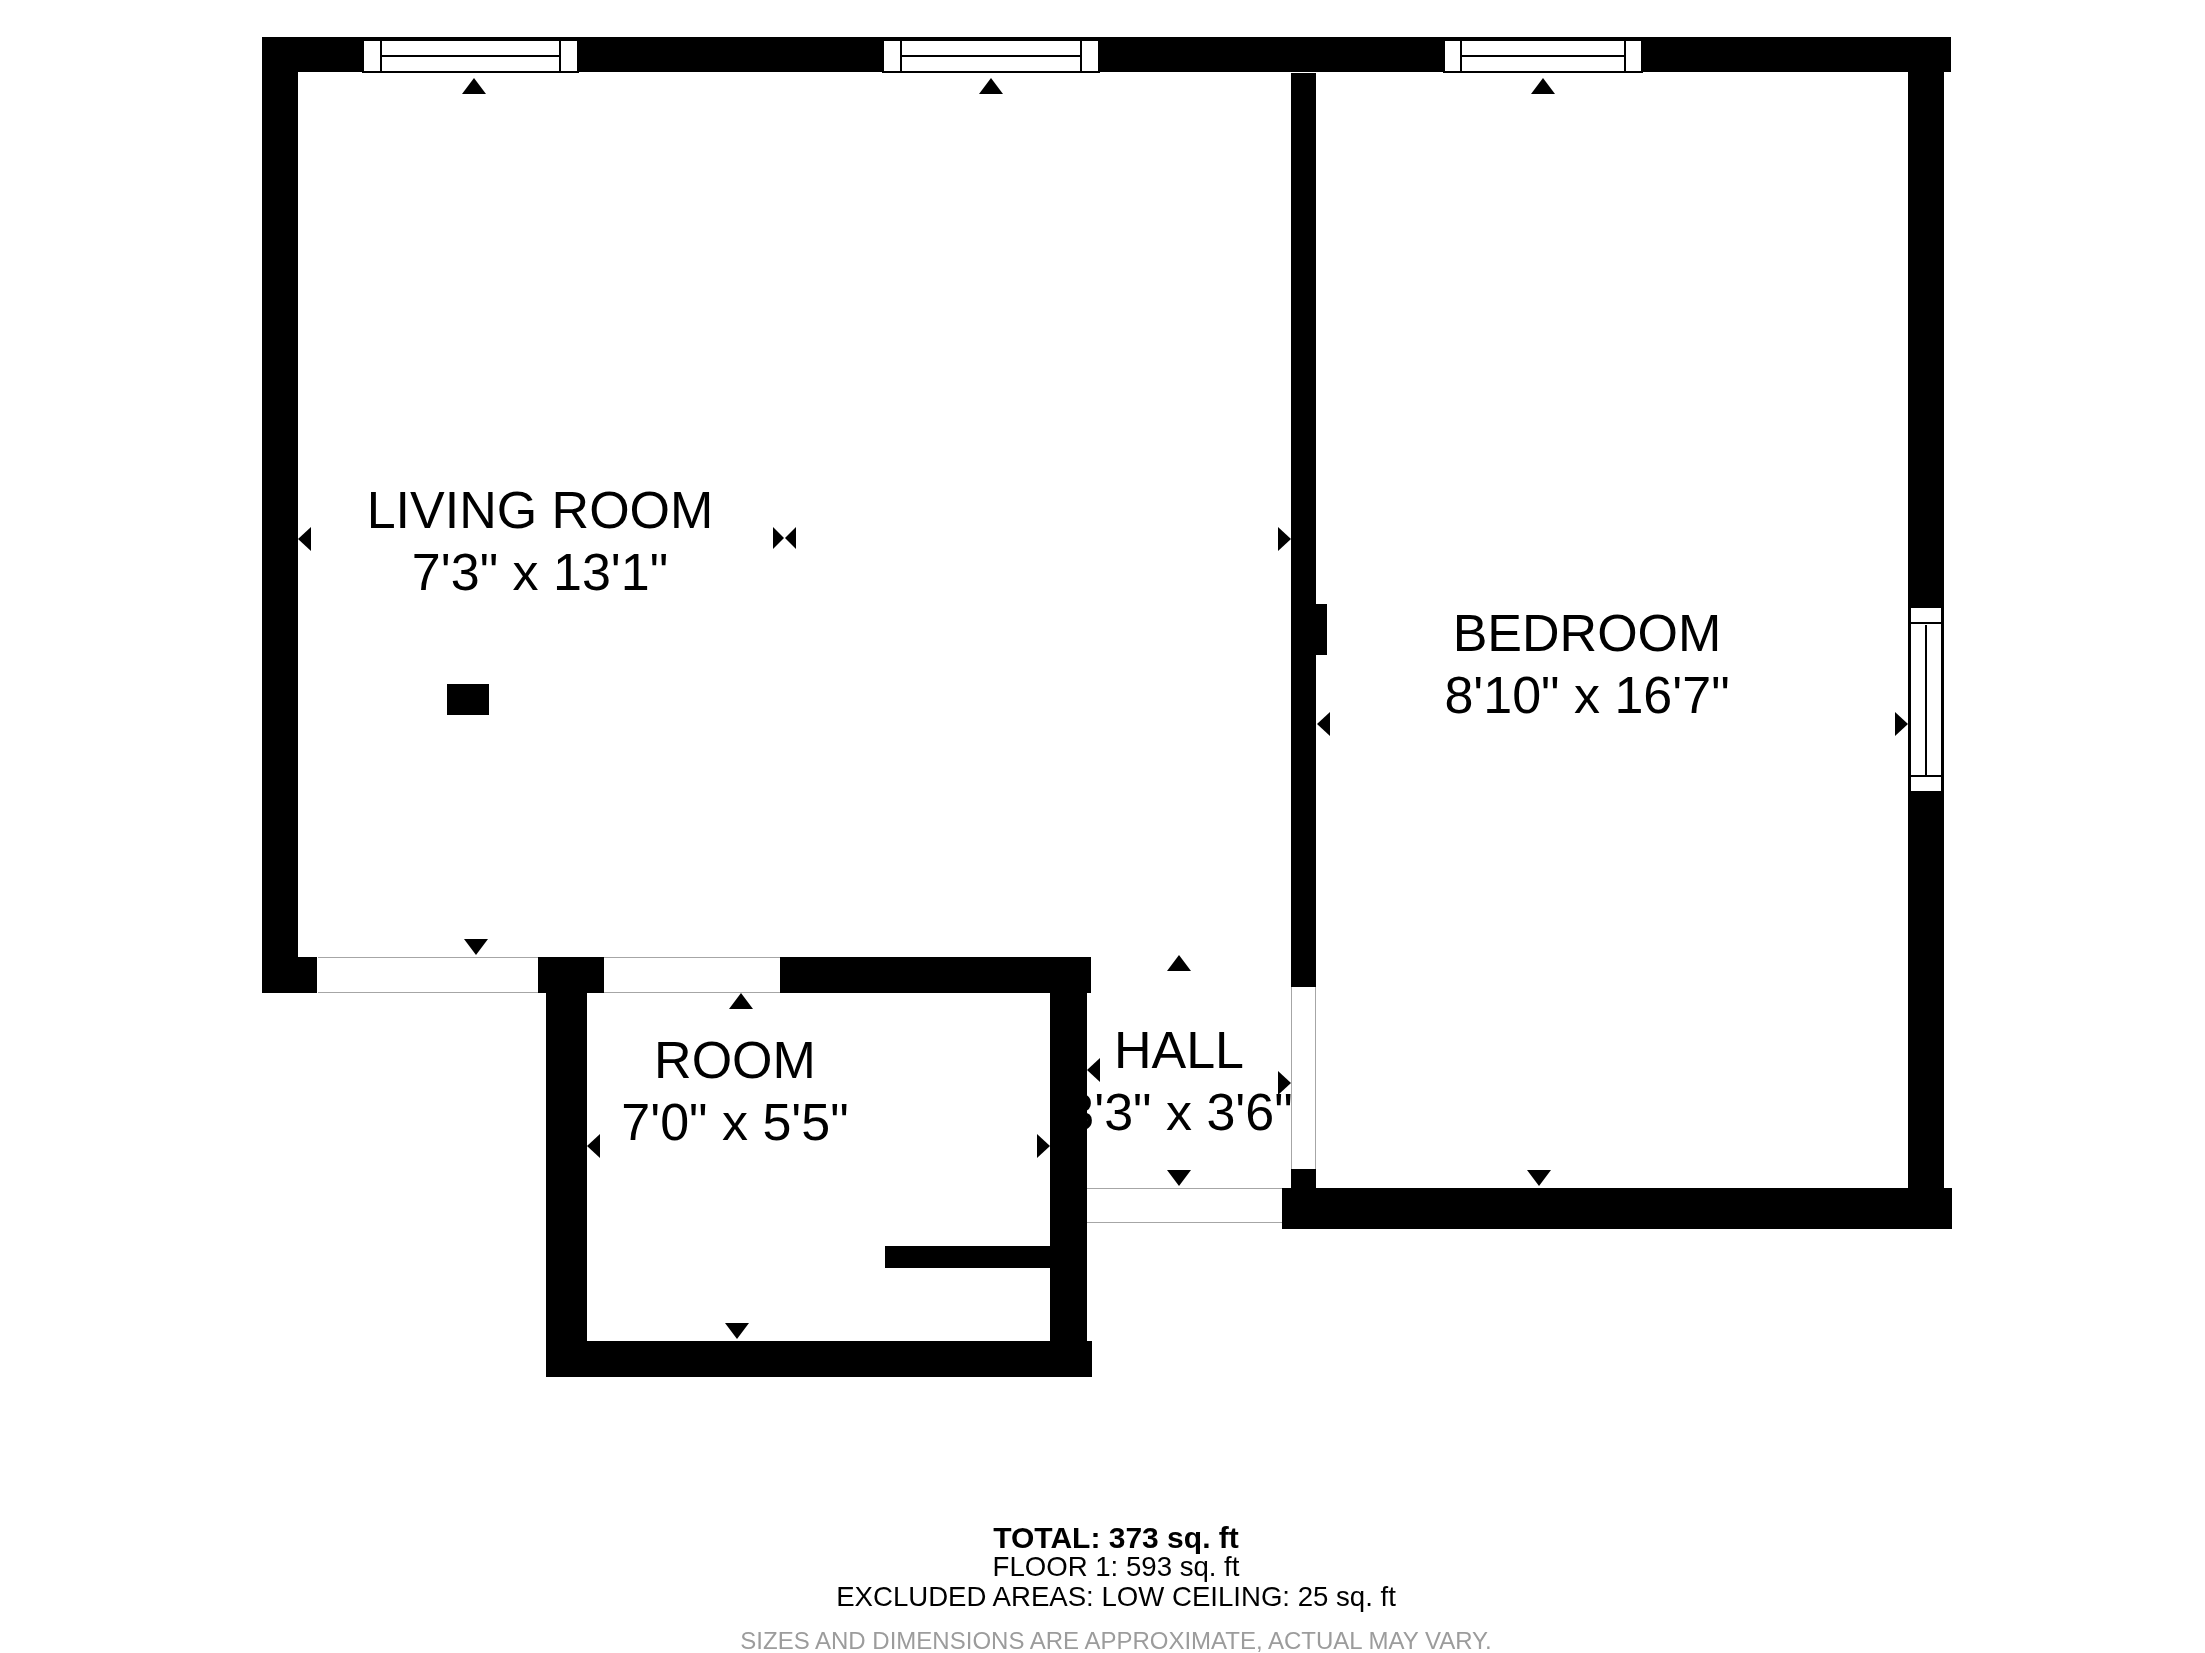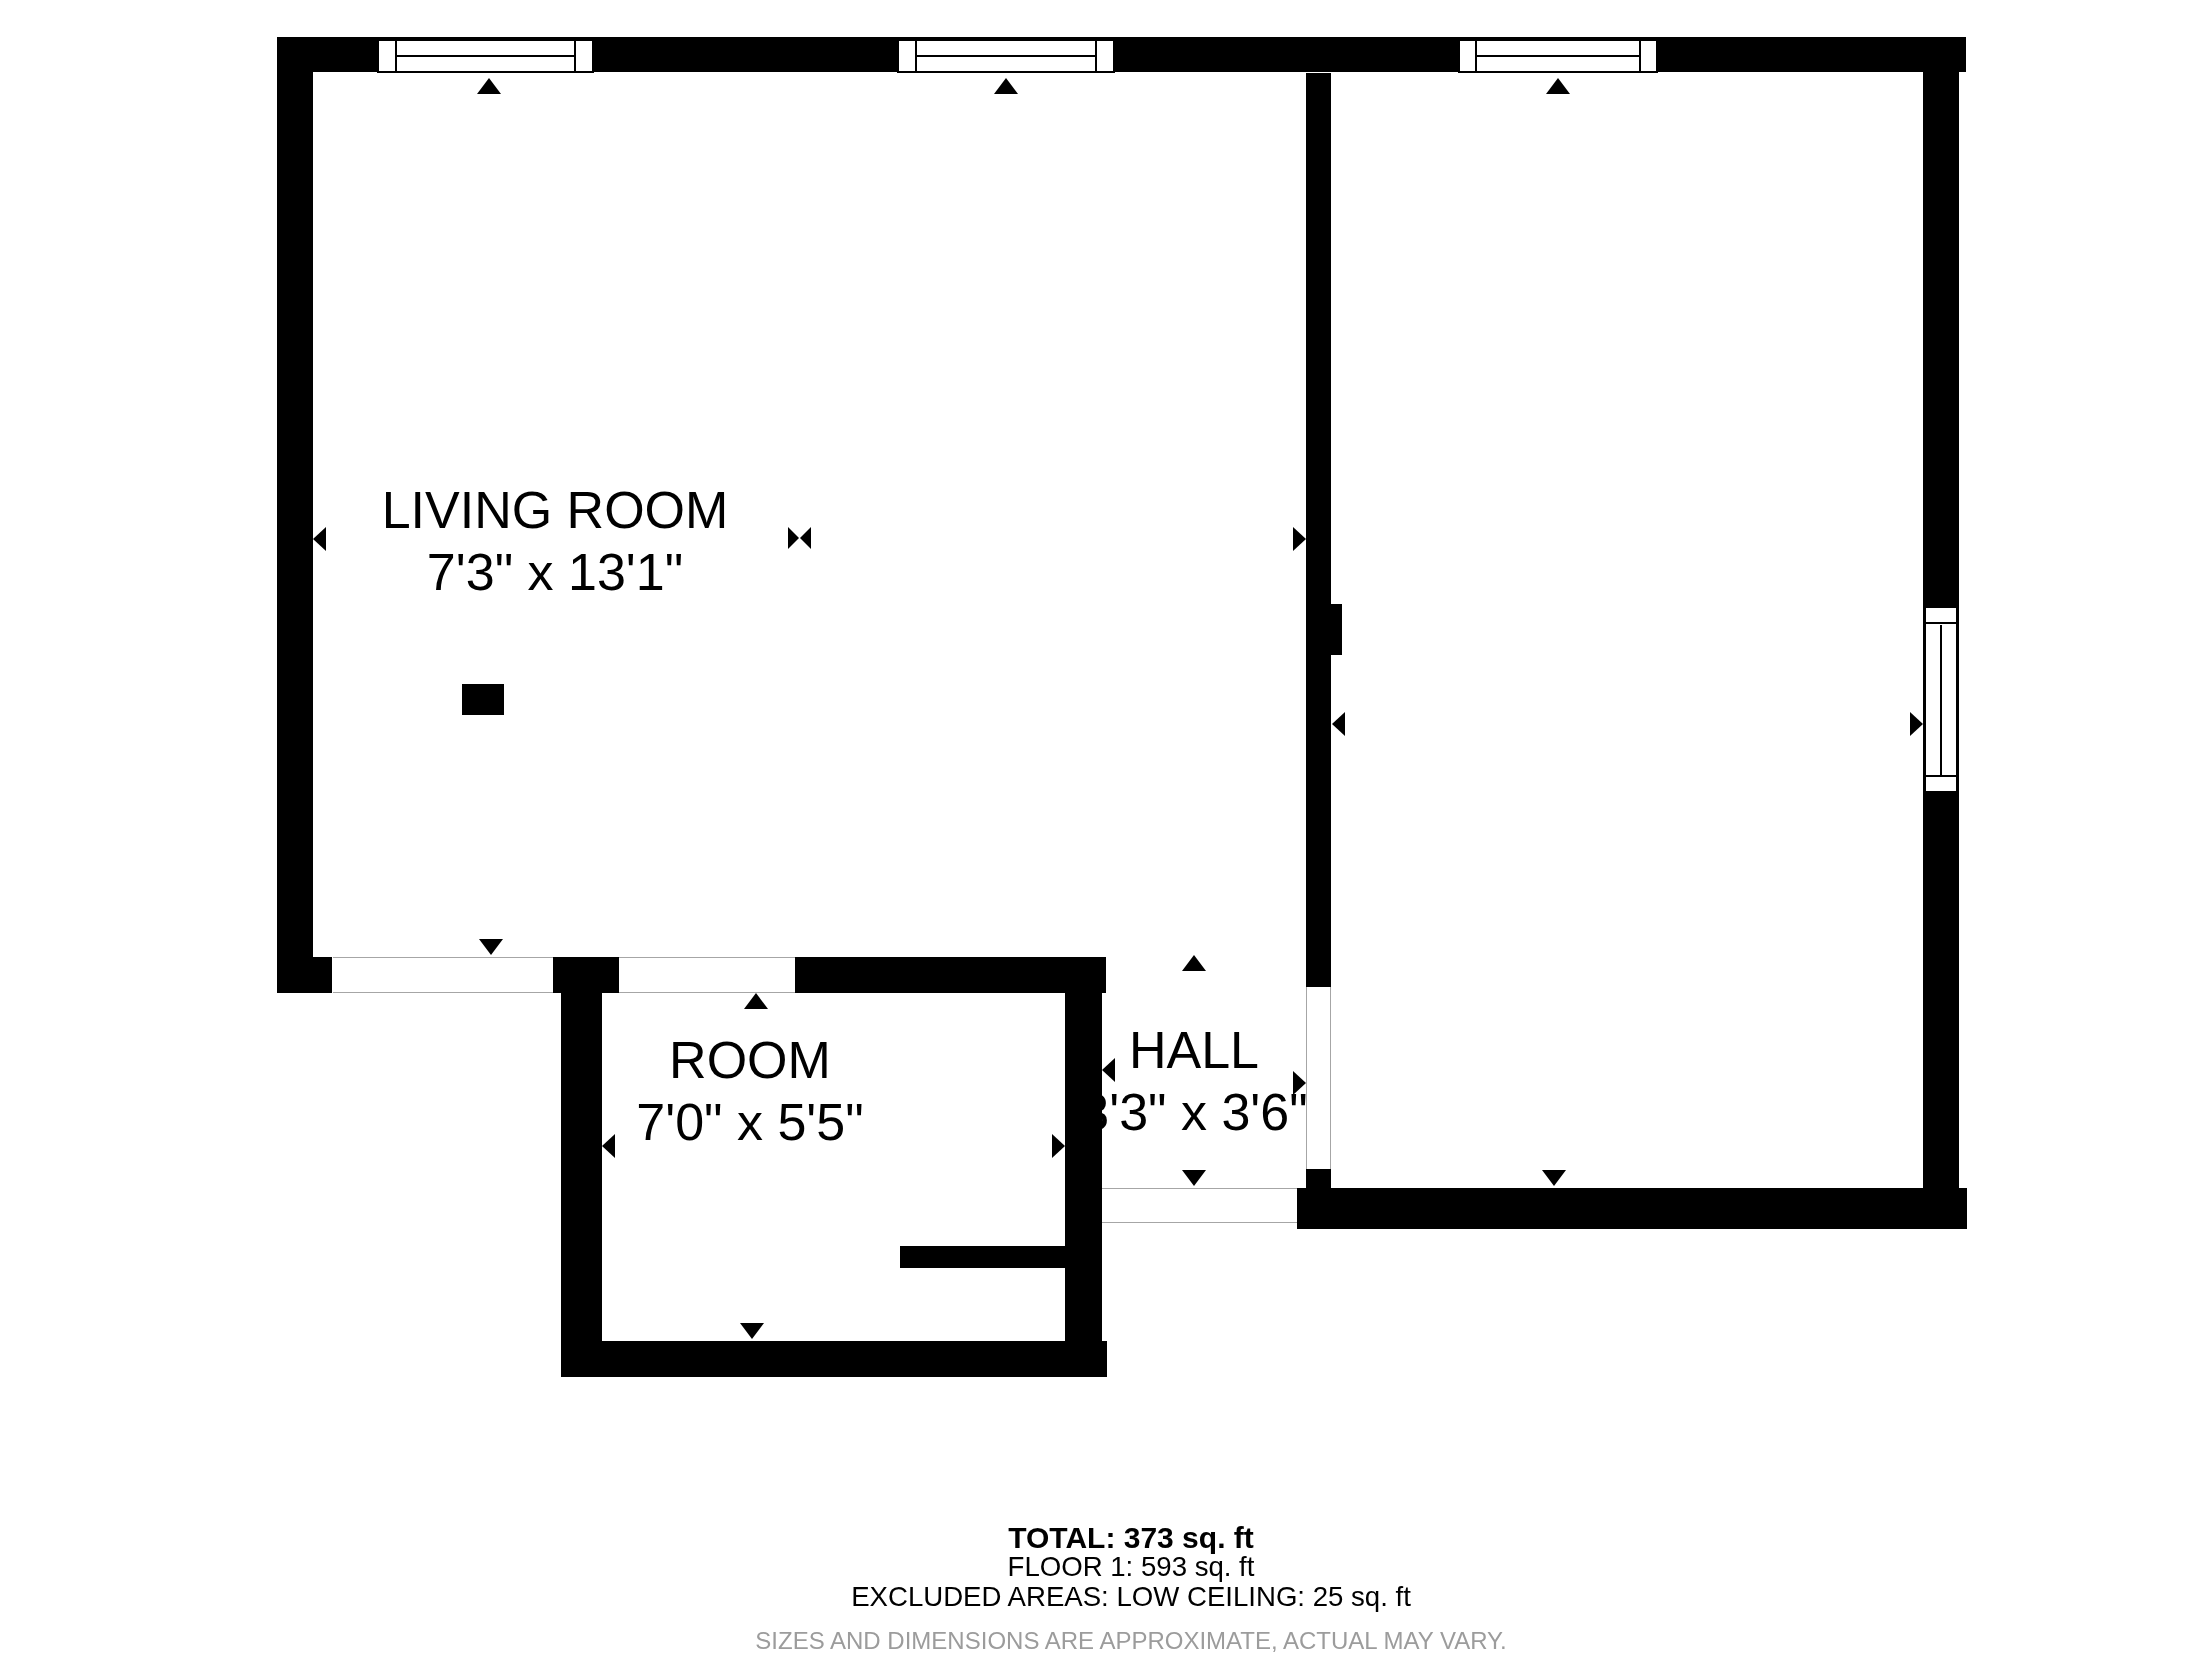--- a/index.html
+++ b/index.html
@@ -1,18 +1,18 @@
 <!DOCTYPE html>
 <html style="font-size:8.8px"><head>
 <meta charset="utf-8">
 <style>
   html,body{margin:0;padding:0;background:#ffffff;}
   body{width:2205px;height:1654px;position:relative;overflow:hidden;
        font-family:"Liberation Sans",sans-serif;}
-  #stage{position:absolute;left:15px;top:0;width:1992px;height:1654px;background:#fff;}
+  #stage{position:absolute;left:0;top:0;width:1992px;height:1654px;background:#fff;}
 
   .wall{position:absolute;background:#000;z-index:3;}
   .bump{position:absolute;background:#000;z-index:3;}
   .sq{position:absolute;background:#000;z-index:3;}
 
   
   .opening-h{position:absolute;background:#fff;border-top:1.7px solid #a6a6a6;
              border-bottom:1.7px solid #a6a6a6;box-sizing:border-box;z-index:2;}
   .opening-v{position:absolute;background:#fff;border-left:1.7px solid #a6a6a6;
              border-right:1.7px solid #a6a6a6;box-sizing:border-box;z-index:2;}
@@ -117,20 +117,24 @@
   <div class="tri tri-down" style="left:725px;top:1323px"></div>
 
   <div class="tri tri-down" style="left:1527px;top:1170px"></div>
 
   <div class="sq" style="left:447px;top:684px;width:42px;height:31px"></div>
 
   <div class="room-label" style="left:540px;top:479px">
     <div>LIVING ROOM</div>
     <div>7'3" x 13'1"</div>
   </div>
+  <div class="room-label" style="left:1587px;top:602px">
+    <div>BEDROOM</div>
+    <div>8'10" x 16'7"</div>
+  </div>
   <div class="room-label" style="left:735px;top:1029px">
     <div>ROOM</div>
     <div>7'0" x 5'5"</div>
   </div>
   <div class="room-label" style="left:1179px;top:1019px">
     <div>HALL</div>
     <div>3'3" x 3'6"</div>
   </div>
 
   <div class="footer-line f-total" style="top:1521px">TOTAL: 373 sq. ft</div>

